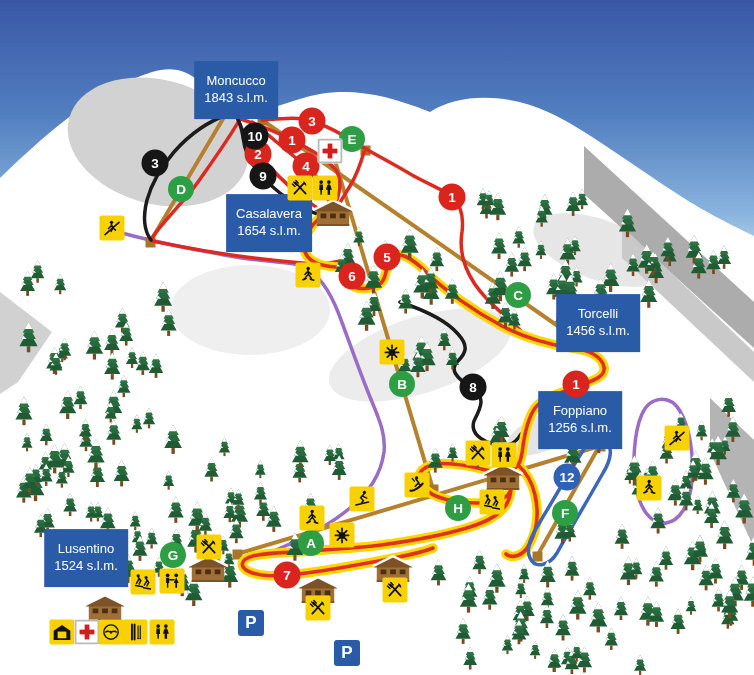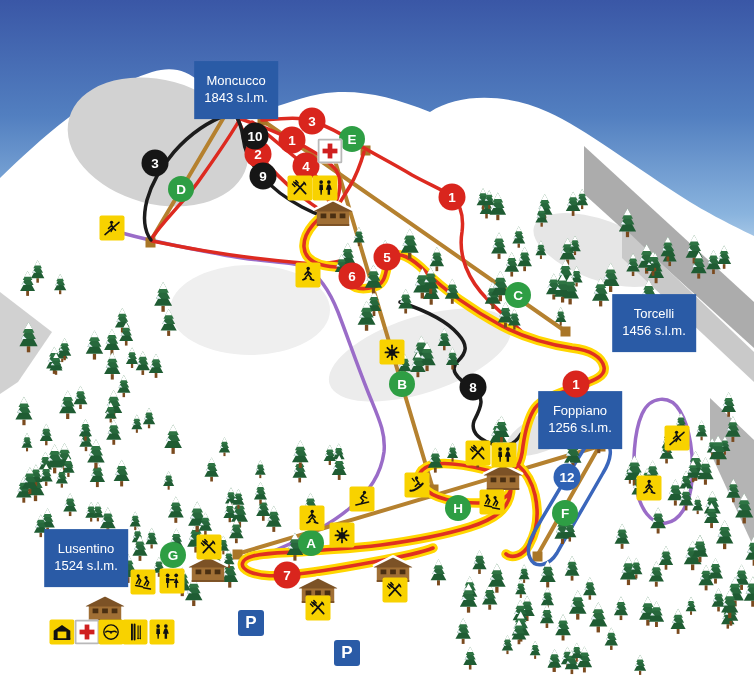--- a/index.html
+++ b/index.html
@@ -487,21 +487,25 @@
         <use href="#sym-chalet" x="372" y="555" width="42" height="29"></use>
         <use href="#sym-chalet" x="84" y="594" width="42" height="29"></use>
       </g>
 </svg>
 
 <div id="overlay">
       <div class="station" style="left: 236px; top: 90px;">
         <div>Moncucco</div>
         <div>1843 s.l.m.</div>
       </div>
-      <div class="station" style="left: 654px; top: 323px;">
+      <div class="station" style="left: 269px; top: 223px;">
+        <div>Casalavera</div>
+        <div>1654 s.l.m.</div>
+      </div>
+      <div class="station" style="left: 598px; top: 323px;">
         <div>Torcelli</div>
         <div>1456 s.l.m.</div>
       </div>
       <div class="station" style="left: 580px; top: 420px;">
         <div>Foppiano</div>
         <div>1256 s.l.m.</div>
       </div>
       <div class="station" style="left: 86px; top: 558px;">
         <div>Lusentino</div>
         <div>1524 s.l.m.</div>

